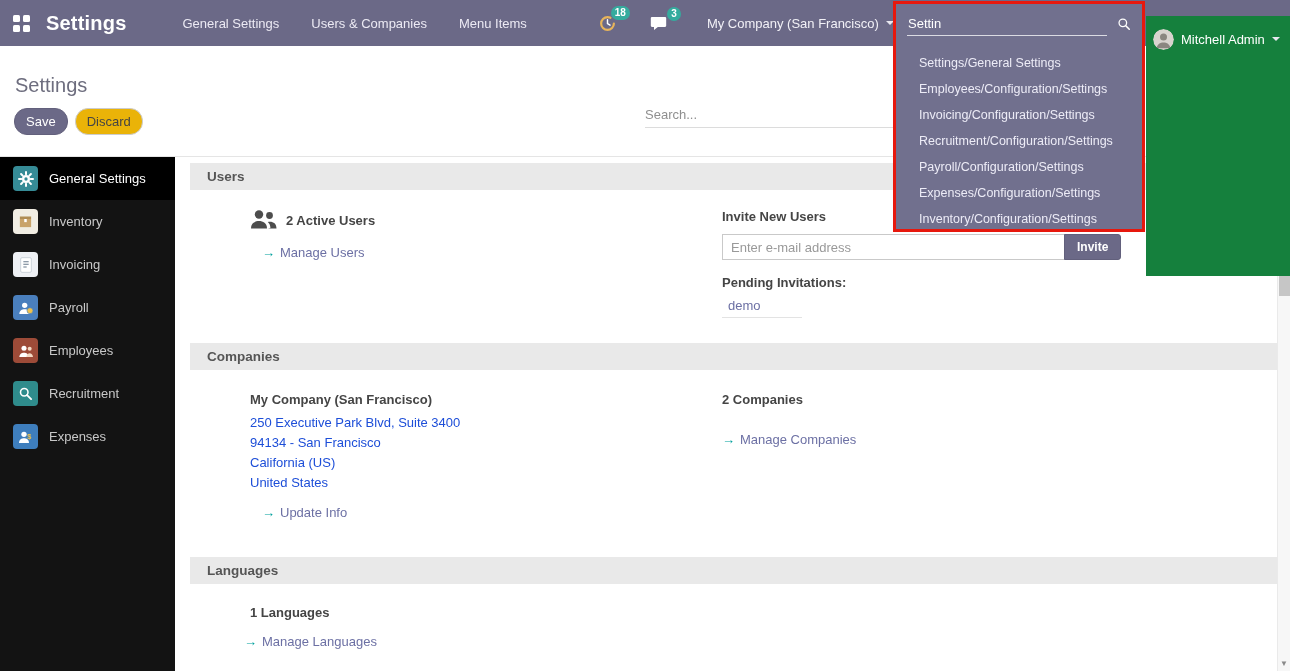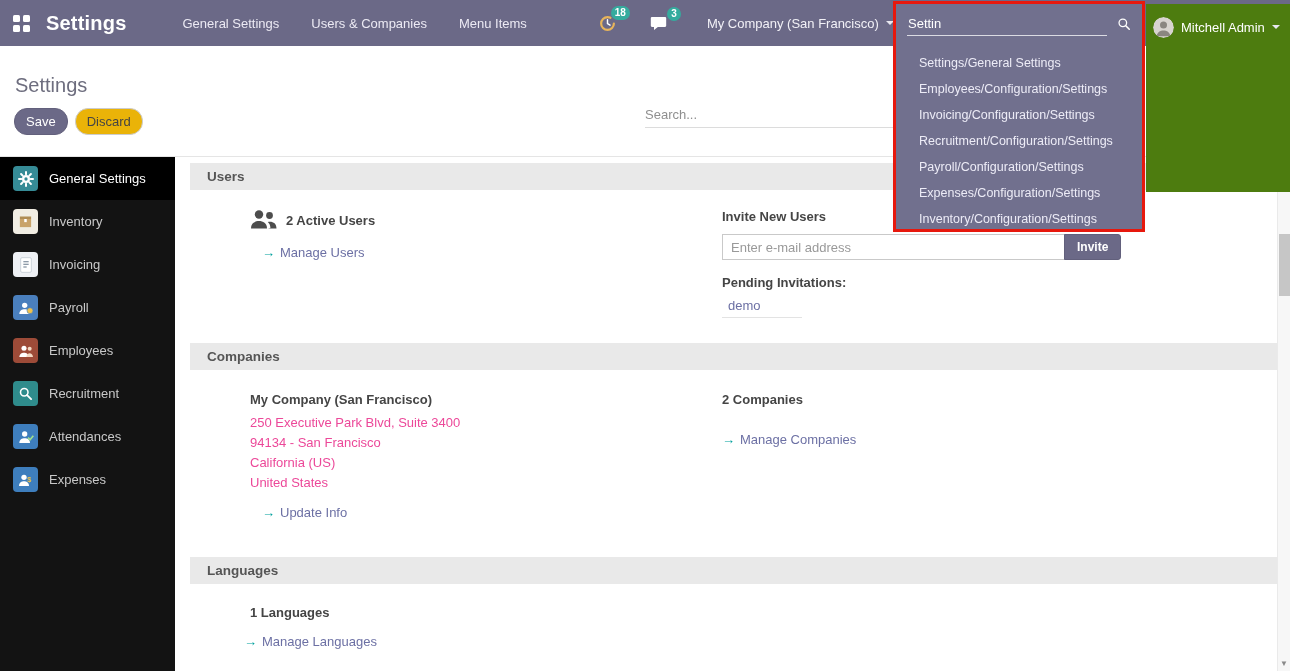--- a/index.html
+++ b/index.html
@@ -13,21 +13,21 @@
   .brand{font-size:20px;font-weight:bold;margin-left:16px;letter-spacing:.2px;white-space:nowrap}
   .nav-menu{display:flex;gap:32px;margin-left:56px;font-size:13px}
   .nav-menu a{color:#eceaf4;cursor:pointer;text-decoration:none;white-space:nowrap}
   .systray{display:flex;align-items:center;margin-left:72px}
   .tray{position:relative;margin-right:34px;cursor:pointer;display:flex;align-items:center}
   .badge{position:absolute;top:-9px;right:-14px;background:#35ab9e;color:#fff;font-size:10px;line-height:1;padding:2px 4px;border-radius:8px;font-weight:bold}
   .company-switcher{display:flex;align-items:center;margin-left:6px;cursor:pointer;color:#f2f1f7;white-space:nowrap}
   .caret{width:0;height:0;border-left:4px solid transparent;border-right:4px solid transparent;border-top:4px solid #e8e7f0;margin-left:7px;display:inline-block}
 
   
-  .user-panel{position:absolute;left:1146px;top:4px;width:144px;height:188px;background:#4d7c0f;z-index:20}
+  .user-panel{position:absolute;left:1146px;top:16px;width:144px;height:260px;background:#15803d;z-index:20}
   .user-menu{height:46px;display:flex;align-items:center;padding-left:7px;color:#fff;cursor:pointer}
   .avatar{width:21px;height:21px;border-radius:50%;overflow:hidden;margin-right:7px;flex:none;display:flex}
   .user-name{font-size:13px;white-space:nowrap}
 
   
   .control-panel{position:absolute;top:46px;left:0;width:1290px;height:111px;background:#fff;border-bottom:1px solid #e5e5e5;box-sizing:border-box}
   .cp-title{position:absolute;left:15px;top:15px;font-size:20px;color:#6d6d7e;font-weight:400}
   .cp-search{position:absolute;left:645px;top:56px;width:250px;border:none;border-bottom:1px solid #dcdcdc;padding:5px 0;font-size:13px;color:#0f172a;outline:none;background:transparent}
   .cp-search::placeholder{color:#8f8f8f}
   .cp-buttons{position:absolute;left:14px;top:62px;display:flex;gap:7px}
@@ -42,21 +42,21 @@
   .side-item.active{background:#000;color:#fff}
   .app-icon{width:25px;height:25px;border-radius:4px;margin-right:11px;display:flex;align-items:center;justify-content:center;flex:none}
   .content{flex:1;margin-right:13px;padding-left:15px;padding-top:6px;background:#fff;overflow:hidden}
   .section-header{background:#e9e9e9;height:27px;line-height:27px;padding-left:17px;font-weight:bold;font-size:13.5px;color:#555}
   .section-body{display:flex;box-sizing:border-box}
   .users-body{height:153px}
   .companies-body{height:187px}
   .col-l{width:532px;padding-left:60px;box-sizing:border-box}
   .col-r{flex:1;box-sizing:border-box}
   .bold{font-weight:bold;color:#454545}
-  .muted{color:#ec4899}
+  .muted{color:#1d4ed8}
   .link{color:#6c70a4;cursor:pointer;font-size:13px;display:inline-flex;align-items:center;text-decoration:none}
   .link-arrow{color:#00a09d;font-weight:bold;margin-right:5px}
   .link-arrow::before{content:"\2192"}
   .row-users{display:flex;align-items:center}
   .row-users .bold{margin-left:9px}
   .invite-row{display:flex;margin-top:10px}
   .invite-input{width:343px;height:26px;border:1px solid #c9c9c9;padding:0 8px;font-size:13px;color:#000000;box-sizing:border-box;outline:none}
   .invite-input::placeholder{color:#999}
   .invite-btn{height:26px;background:#6b6987;color:#fff;border:1px solid #62607c;font-size:12px;font-weight:bold;padding:0 12px;border-radius:0 3px 3px 0;cursor:pointer;margin-left:-1px;font-family:inherit}
   .pending{margin-top:8px;border-bottom:1px solid #e3e3e3;width:74px;padding:0 0 4px 6px}
@@ -204,30 +204,20 @@
         <span>Employees</span>
       </div>
       <div class="side-item">
         <span class="app-icon" style="background:#2f8c8c">
           <svg width="15" height="15" viewBox="0 0 24 24">
               <circle cx="10" cy="10" r="6" fill="none" stroke="#fff" stroke-width="2.5"></circle>
               <line x1="14.5" y1="14.5" x2="21" y2="21" stroke="#fff" stroke-width="3" stroke-linecap="round"></line>
             </svg>
         </span>
         <span>Recruitment</span>
-      </div>
-      <div class="side-item">
-        <span class="app-icon" style="background:#3e7ebd">
-          <svg width="16" height="16" viewBox="0 0 24 24">
-              <circle cx="10" cy="7.5" r="4" fill="#fff"></circle>
-              <path d="M2 21c0-5 4-7 8-7s8 2 8 7z" fill="#fff"></path>
-              <path d="M15 13l3 3 5-6" stroke="#9fe08f" stroke-width="2.5" fill="none"></path>
-            </svg>
-        </span>
-        <span>Attendances</span>
       </div>
       <div class="side-item">
         <span class="app-icon" style="background:#3e7ebd">
           <svg width="16" height="16" viewBox="0 0 24 24">
               <circle cx="9" cy="8" r="4" fill="#fff"></circle>
               <path d="M1.5 21c0-5 4-7 7.5-7s7.5 2 7.5 7z" fill="#fff"></path>
               <text x="14" y="15" font-size="11" fill="#f0c24b" font-weight="bold">$</text>
             </svg>
         </span>
         <span>Expenses</span>

